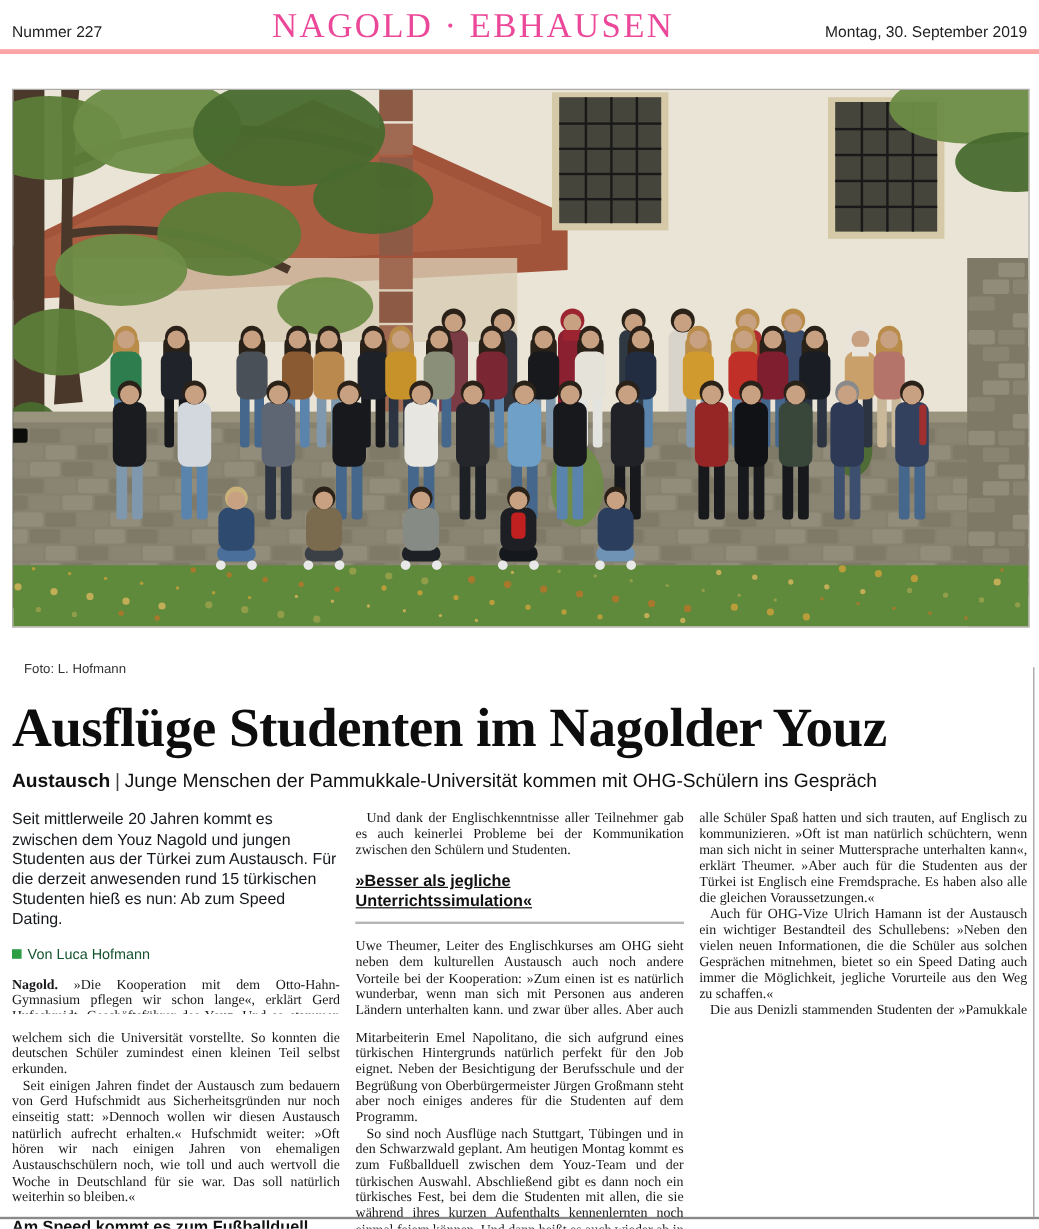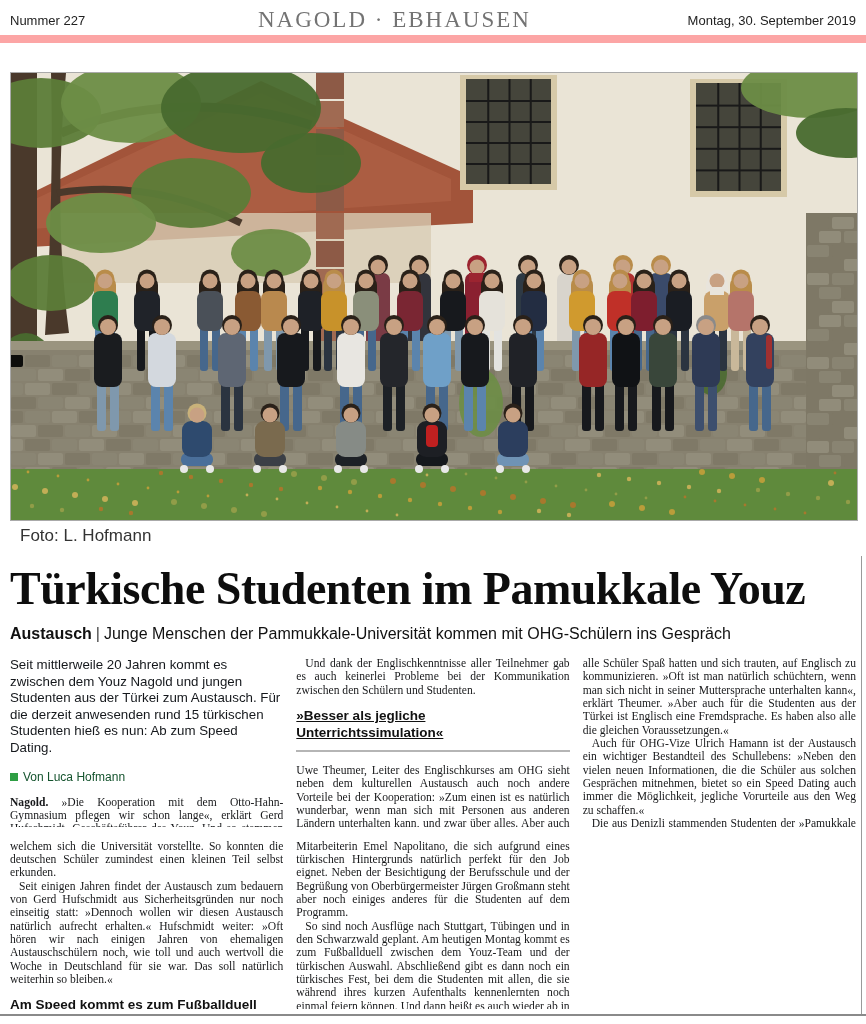--- a/index.html
+++ b/index.html
@@ -1,29 +1,29 @@
 <!DOCTYPE html>
 <html lang="de"><head>
 <meta charset="utf-8">
 <style>
   html,body{margin:0;padding:0;background:#fff;}
   body{width:866px;height:1024px;position:relative;overflow:hidden;
        font-family:"Liberation Sans",sans-serif;color:#1a1a1a;}
   
   .masthead{display:flex;align-items:flex-end;justify-content:space-between;
-            padding:8px 10px 4px 10px;border-bottom:8px solid #fca5a5;}
+            padding:8px 10px 4px 10px;border-bottom:4px solid #fca5a5;}
   .mh-side{font-size:13px;color:#222;padding-bottom:3px;}
-  .mh-center{font-family:"Liberation Serif",serif;font-size:23px;letter-spacing:2px;
-             color:#737373;line-height:1;margin-left:16px;}
+  .mh-center{font-family:"Liberation Serif",serif;font-size:29px;letter-spacing:2px;
+             color:#ec4899;line-height:1;margin-left:16px;}
   
   .photo-wrap{margin:29px 10px 0 10px;}
   .photo-svg{display:block;width:846px;height:447px;border:1px solid #aaa;background:#eae4d6;}
   .caption-row{display:flex;justify-content:space-between;margin:5px 10px 0 10px;}
   .caption{font-size:12.5px;color:#222;}
-  .credit{font-size:17px;color:#333;}
+  .credit{font-size:11px;color:#333;margin-top:24px;}
   
   .headline{font-family:"Liberation Serif",serif;font-weight:bold;font-size:46px;
             letter-spacing:-0.5px;white-space:nowrap;margin:16px 10px 0 10px;color:#0d0d0d;}
   .kicker-row{margin:10px 10px 0 10px;font-size:16px;color:#111;}
   .kicker{font-weight:bold;}
   .kicker-bar{color:#444;padding:0 4px;font-weight:normal;}
   
   .columns{display:grid;grid-template-columns:repeat(3,1fr);gap:13px;
            margin:14px 10px 0 10px;height:352px;overflow:hidden;}
   .col{overflow:hidden;}
@@ -781,21 +781,21 @@
         <circle cx="562" cy="432" r="3" fill="#b5742a" opacity="0.85"></circle>
         <circle cx="635" cy="425" r="1.4" fill="#9aa04a" opacity="0.85"></circle>
         <circle cx="708" cy="418" r="2.2" fill="#d4b45a" opacity="0.85"></circle>
       </g>
   </svg>
   <div class="caption-row">
     <div class="credit">Foto: L. Hofmann</div>
   </div>
 </div>
 
-<h1 class="headline">Türkische Studenten im Pamukkale Youz</h1>
+<h1 class="headline">Ausflüge Studenten im Nagolder Youz</h1>
 <div class="kicker-row">
   <span class="kicker">Austausch</span><span class="kicker-bar">|</span><span>Junge Menschen der Pammukkale-Universität kommen mit OHG-Schülern ins Gespräch</span>
 </div>
 
 <div class="columns">
     <div class="col">
       <p class="lead-para">Seit mittlerweile 20 Jahren kommt es zwischen dem Youz Nagold und jungen Studenten aus der Türkei zum Austausch. Für die derzeit anwesenden rund 15 türkischen Studenten hieß es nun: Ab zum Speed Dating.</p>
       <div class="byline">
         <span class="byline-square" style="background: rgb(46, 158, 68);"></span>
         <span>Von Luca Hofmann</span>

